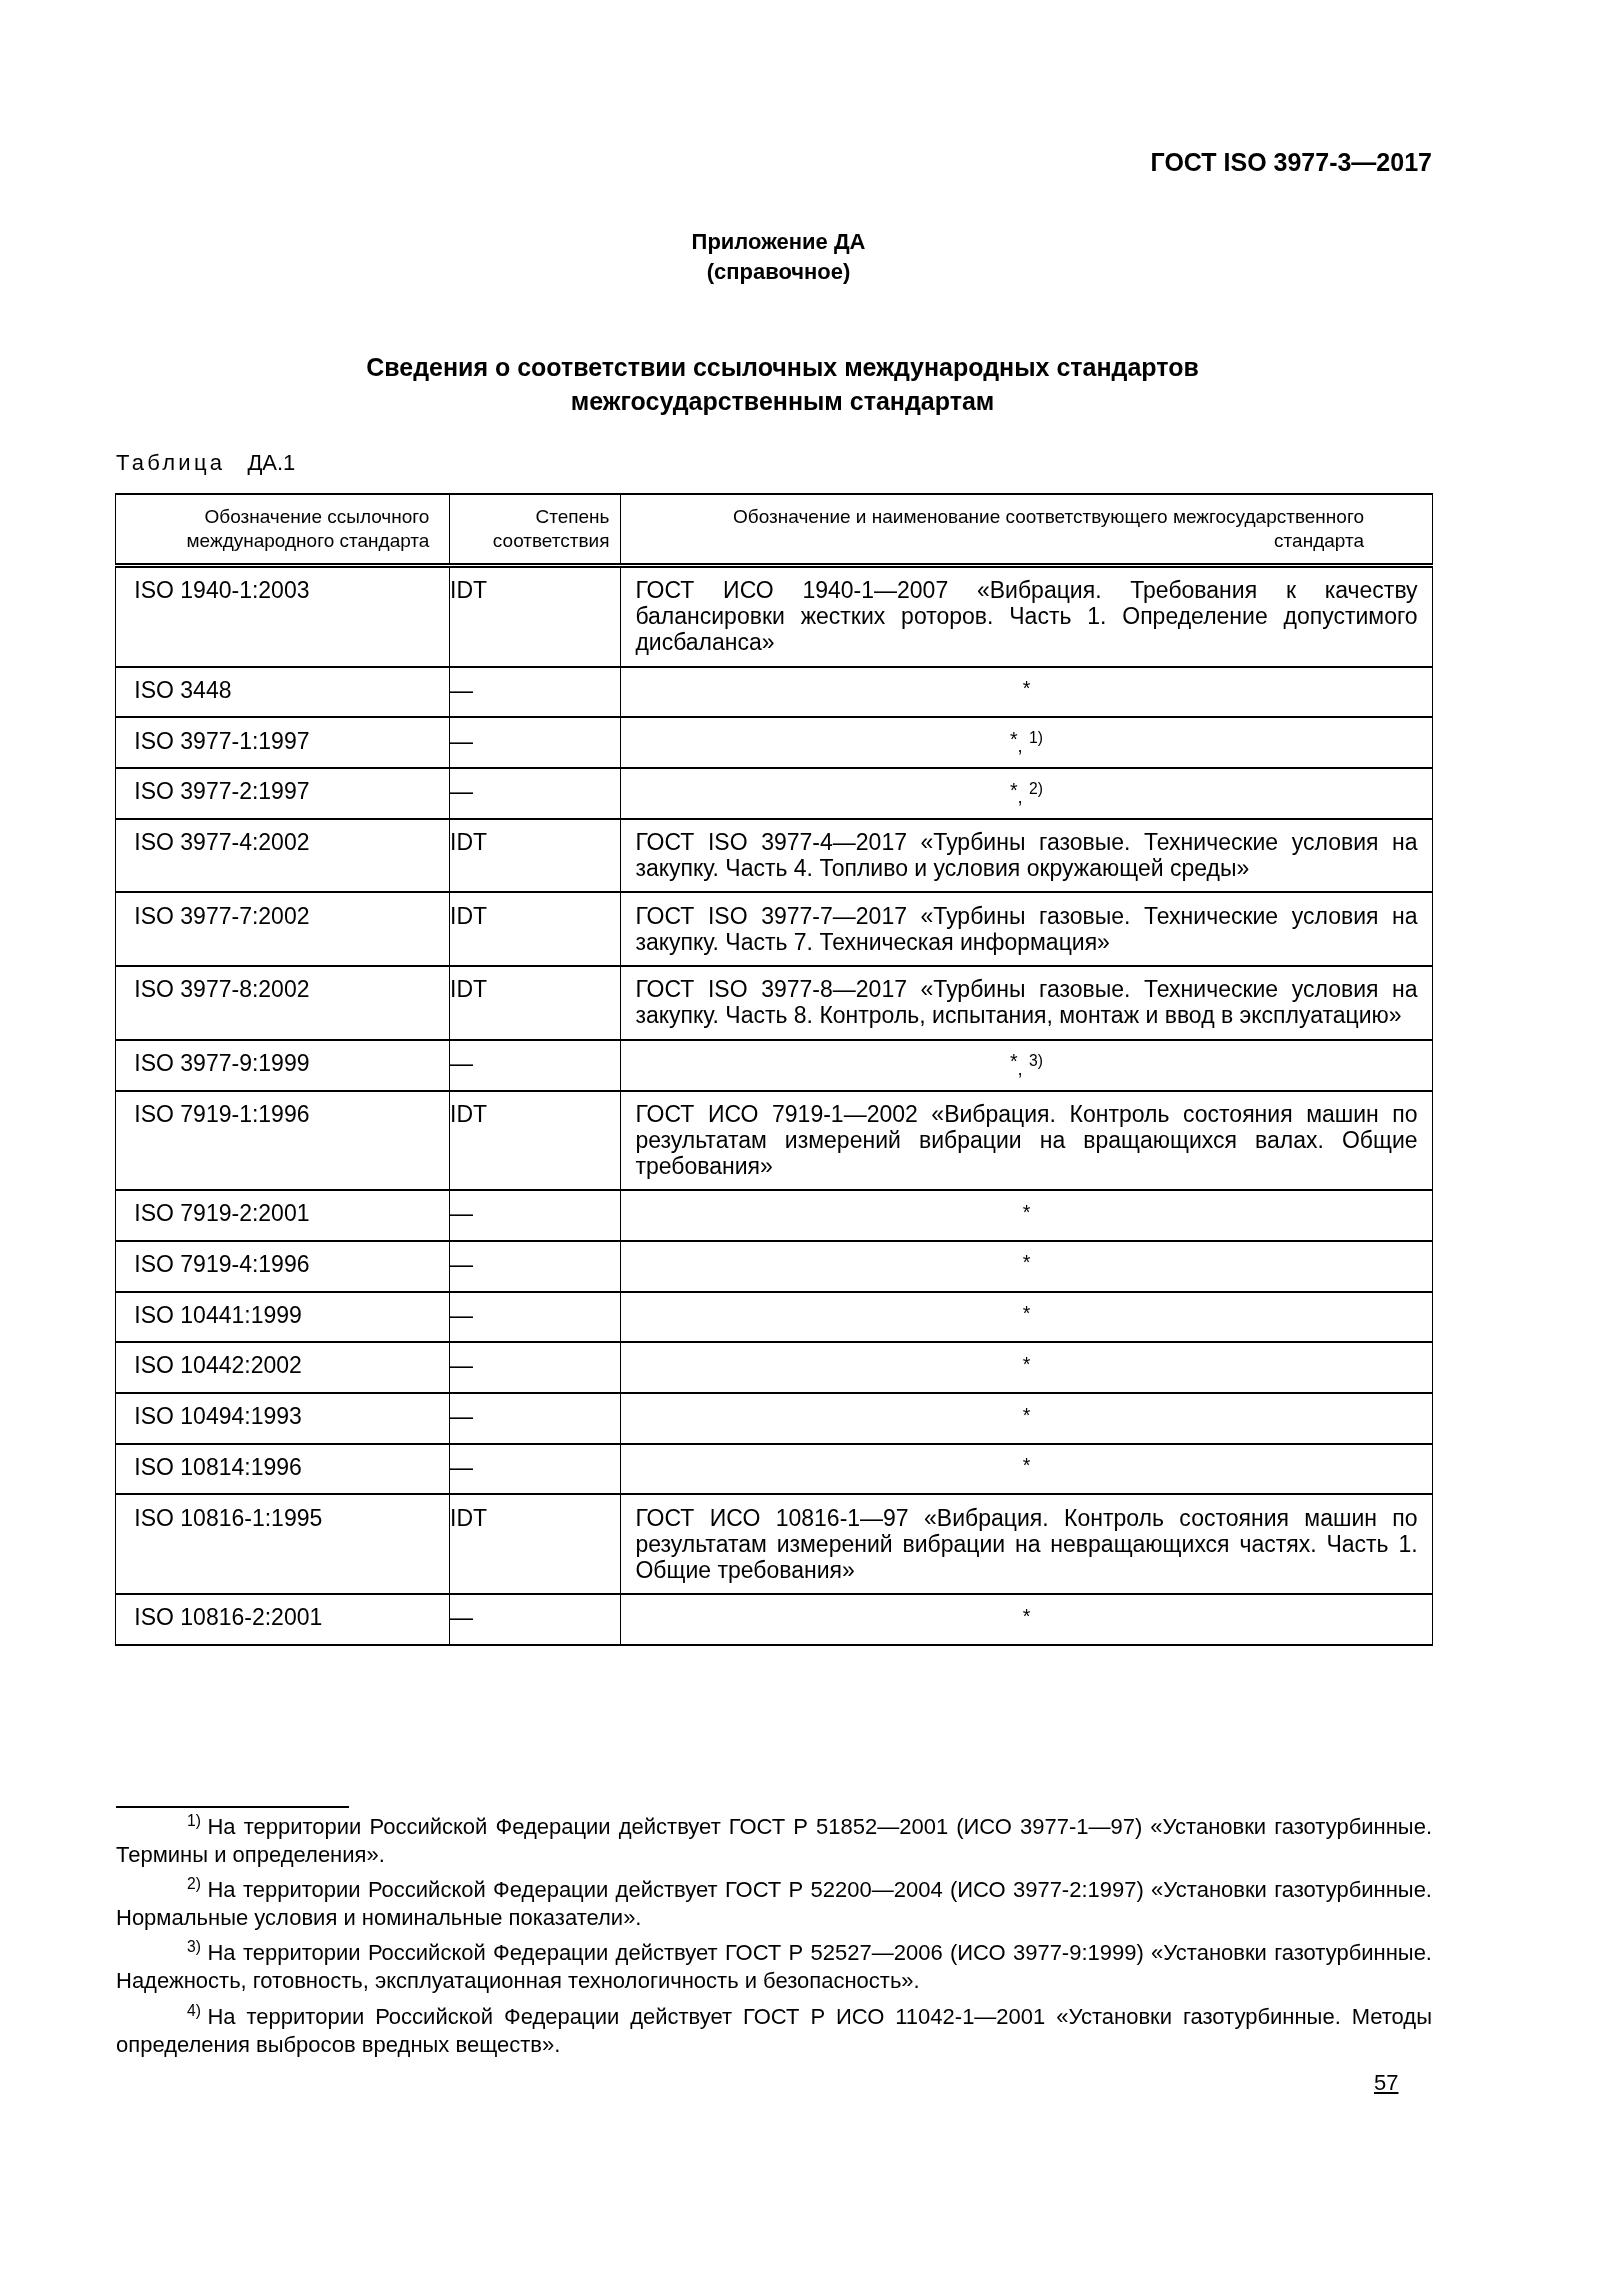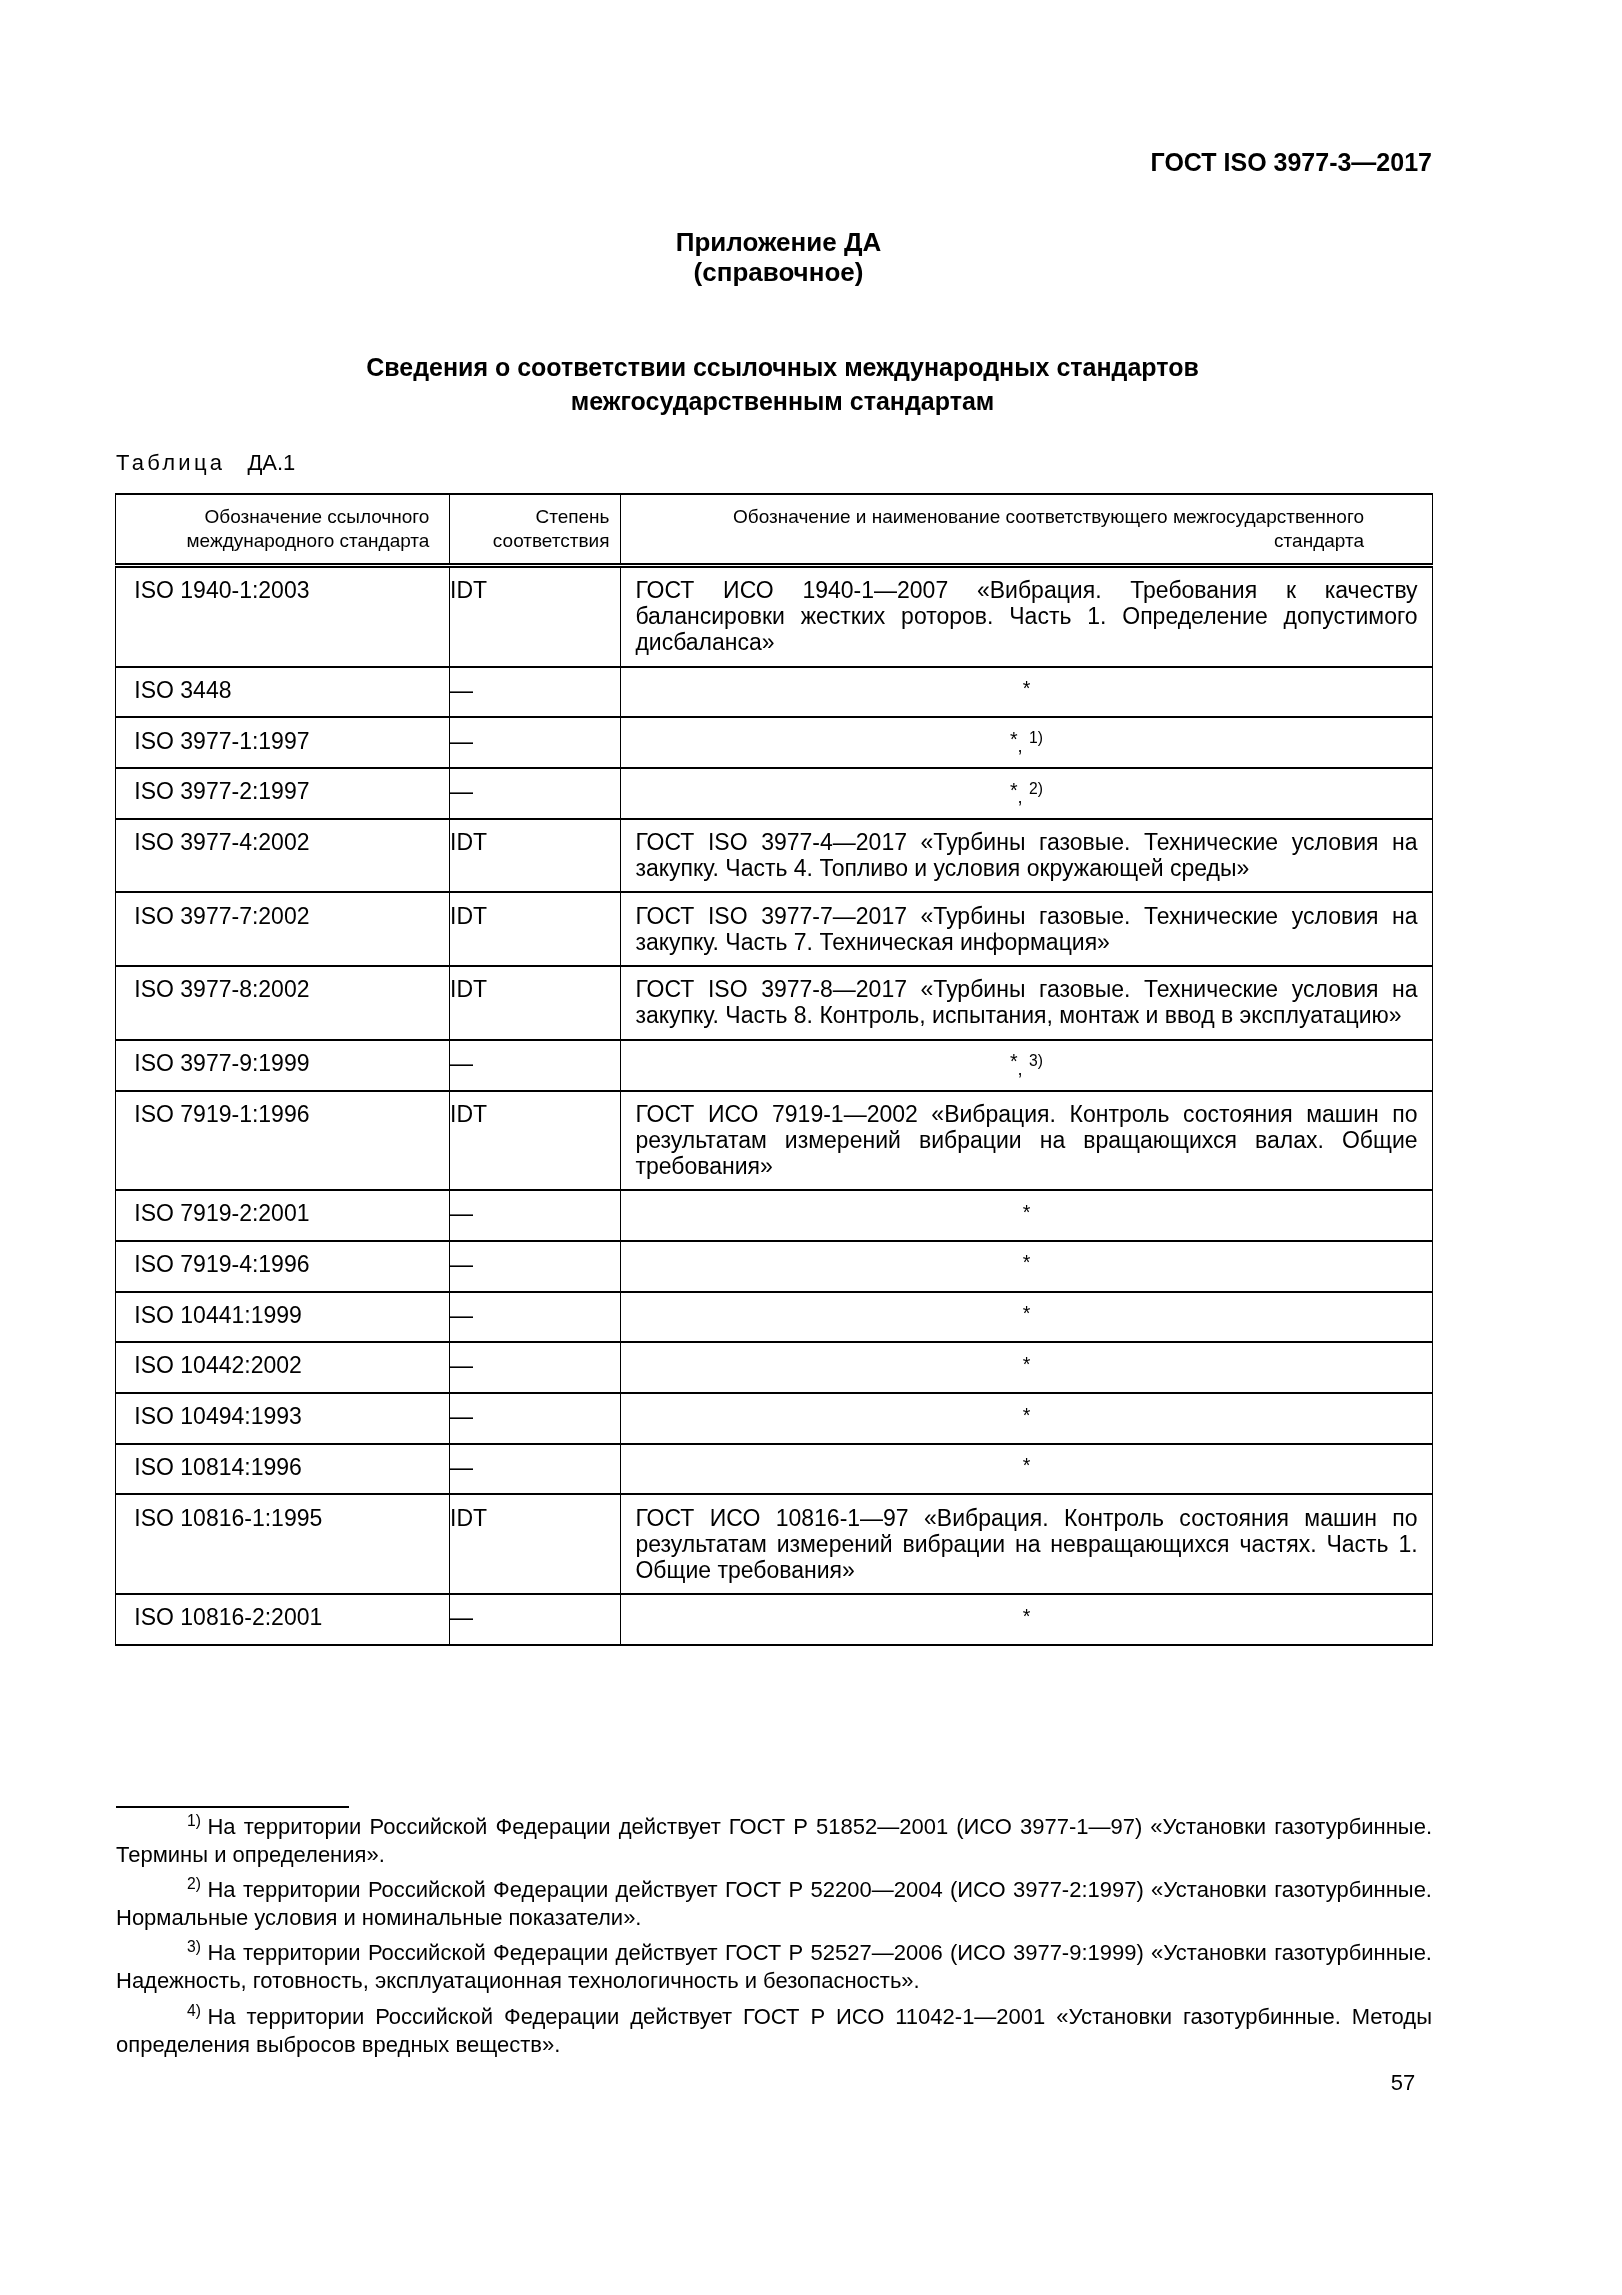--- a/index.html
+++ b/index.html
@@ -2,21 +2,21 @@
 <html style="font-size:10.5px"><head>
 <meta charset="utf-8">
 <style>
   html, body { margin: 0; padding: 0; background: #ffffff; }
   body { width: 1623px; height: 2295px; position: relative; overflow: hidden;
          font-family: "Liberation Sans", sans-serif; color: #000; }
   .abs { position: absolute; }
   .doc-id { left: 1047px; width: 385px; top: 148px; text-align: right;
             font-weight: bold; font-size: 25px; line-height: 29px; }
   .appendix { left: 0; width: 1623px; text-align: center; font-weight: bold;
-              font-size: 26px; line-height: 30px; }
+              font-size: 22px; line-height: 30px; }
   .appendix .line { display: block; text-align: center; }
   .appendix-block { left: 654px; width: 249px; top: 227px; }
   .title-block { left: 200px; width: 1165px; top: 350px; font-size: 25px; line-height: 34px;
                  font-weight: bold; text-align: center; }
   .table-label { left: 116px; top: 450px; font-size: 22px; line-height: 26px; letter-spacing: 3.3px; }
   .table-label .num { letter-spacing: 0; margin-left: 22px; }
 
   table.corr { position: absolute; left: 115px; top: 493px; width: 1317px;
                border-collapse: collapse; table-layout: fixed; }
   table.corr td, table.corr th { border: 1.3px solid #000; vertical-align: top; padding: 0; }
@@ -31,21 +31,21 @@
   table.corr tr.single td { height: 29px; }
   table.corr tbody tr:last-child td { border-bottom: 2.6px solid #000; }
   .sup { font-size: 15.7px; position: relative; top: -5.2px; }
   .commasub { position: relative; top: 3.9px; font-size: 18.3px; }
   .star-glyph { font-size: 19.6px; position: relative; top: -2.6px; }
 
   .fn-sep { left: 116px; top: 1806px; width: 233px; height: 2px; background: #000; }
   .footnotes { left: 116px; top: 1814px; width: 1316px; font-size: 22px; line-height: 26px; }
   .fn { text-indent: 71px; text-align: justify; margin: 0 0 9.2px 0; }
   .fn .mark { font-size: 15.7px; position: relative; top: -7.9px; margin-right: 6.5px; }
-  .page-num { left: 1374px; width: 58px; top: 2070px; text-align: center; font-size: 22px; line-height: 26px; }
+  .page-num { left: 1374px; width: 58px; top: 2070px; text-align: left; font-size: 22px; line-height: 26px; text-decoration: underline; }
 </style>
 </head>
 <body>
 
 <div class="abs doc-id">ГОСТ ISO 3977-3—2017</div>
 
 <div class="abs appendix appendix-block">
   <span class="line">Приложение ДА</span>
   <span class="line" style="font-weight:bold;">(справочное)</span>
 </div>

